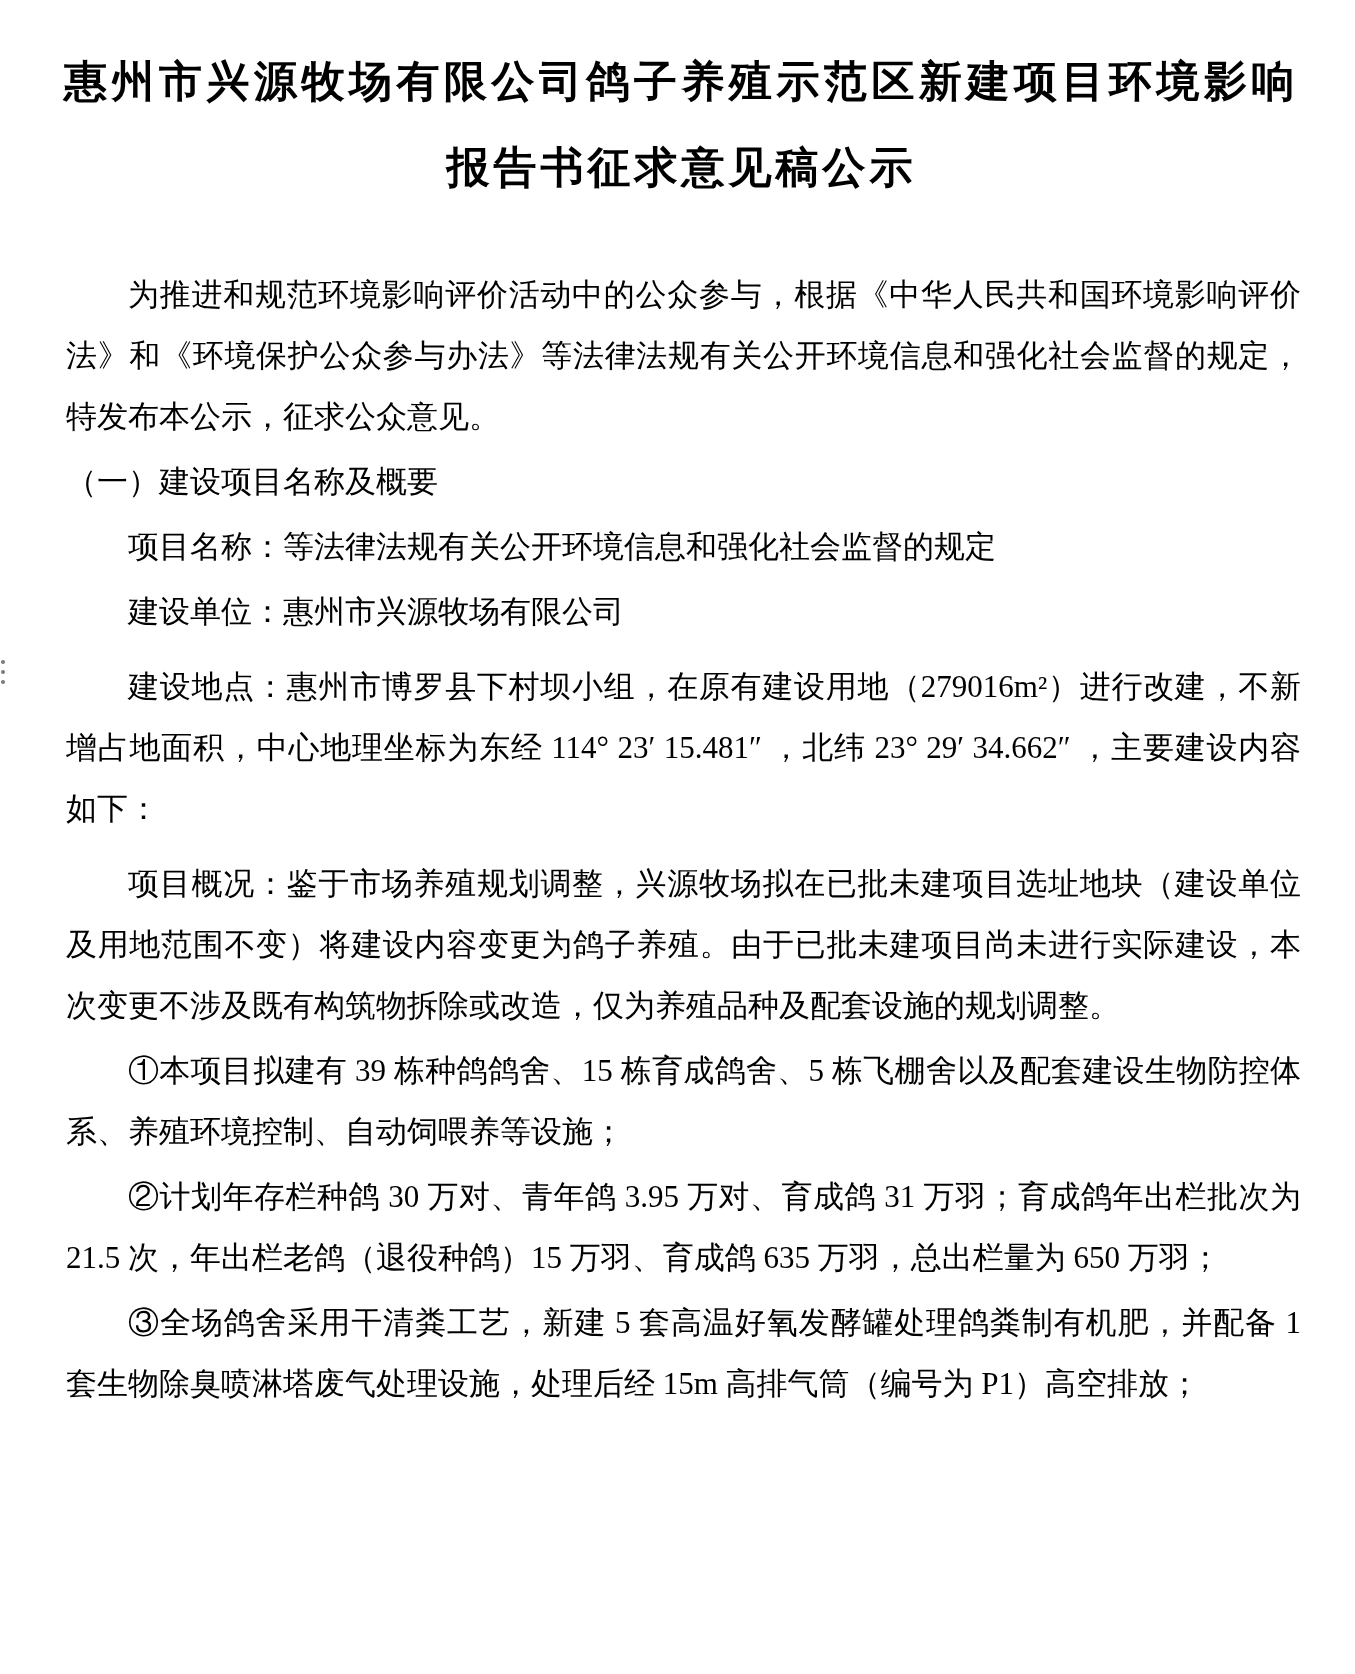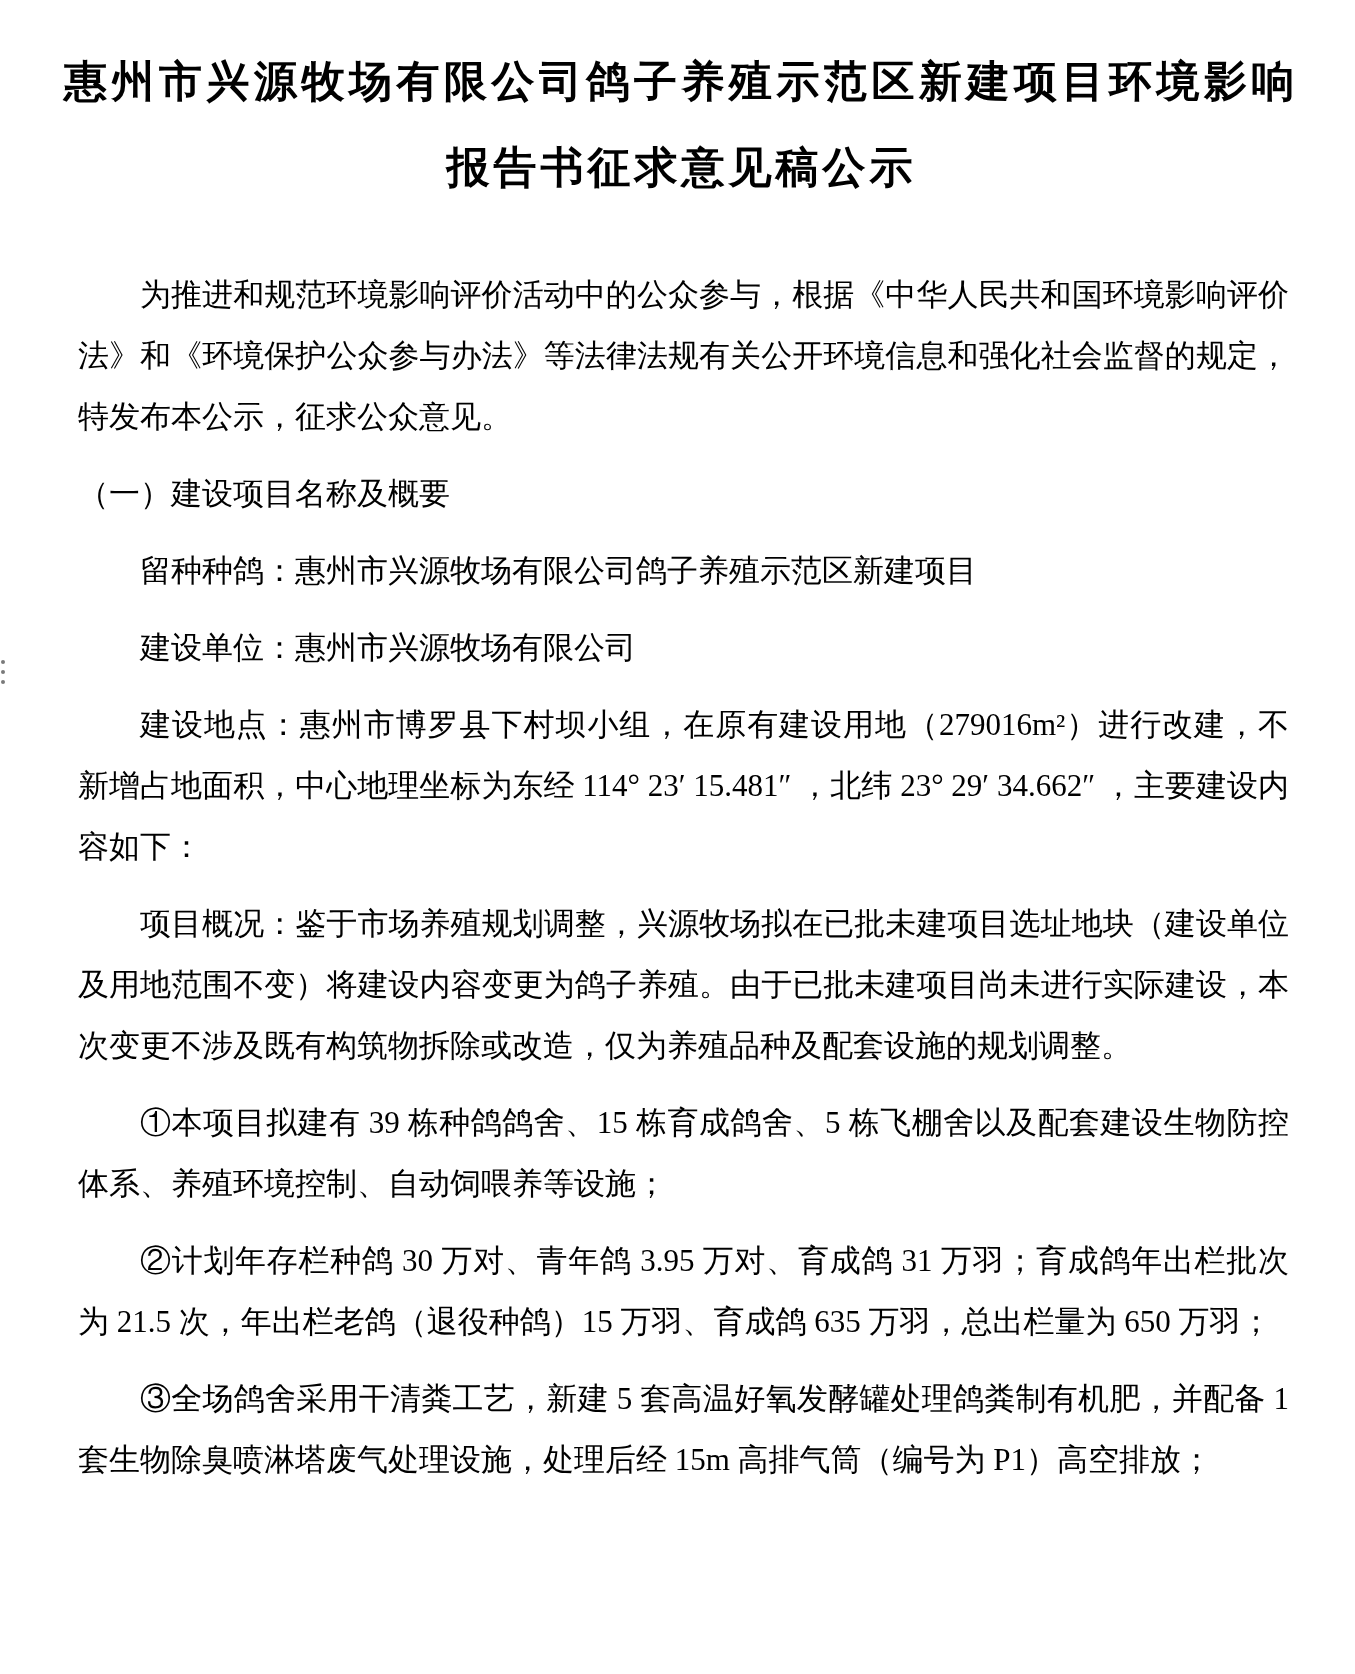--- a/index.html
+++ b/index.html
@@ -28,21 +28,21 @@
     letter-spacing: 4.5px;
   }
   .doc-body {
     margin: 54px 50px 0 62px;
     font-size: 31px;
     line-height: 61px;
     text-align: justify;
     text-justify: inter-character;
   }
   .para {
-    margin: 16px;
+    margin: 4px;
     padding: 0;
     text-indent: 2em;
   }
   .para.spaced { margin-top: 14px; }
   .para.heading {
     text-indent: 0;
     font-weight: normal;
   }
   .margin-dots {
     position: absolute;
@@ -66,21 +66,21 @@
 
   <h1 class="doc-title">
     <span class="t-line">惠州市兴源牧场有限公司鸽子养殖示范区新建项目环境影响</span>
     <span class="t-line">报告书征求意见稿公示</span>
   </h1>
 
   <div class="doc-body">
 
   <p class="para">为推进和规范环境影响评价活动中的公众参与，根据《中华人民共和国环境影响评价法》和《环境保护公众参与办法》等法律法规有关公开环境信息和强化社会监督的规定，特发布本公示，征求公众意见。</p>
       <p class="para heading">（一）建设项目名称及概要</p>
-      <p class="para">留种种鸽：惠州市兴源牧场有限公司鸽子养殖示范区新建项目</p>
+      <p class="para">项目名称：等法律法规有关公开环境信息和强化社会监督的规定</p>
       <p class="para">建设单位：惠州市兴源牧场有限公司</p>
       <p class="para spaced">建设地点：惠州市博罗县下村坝小组，在原有建设用地（279016m²）进行改建，不新增占地面积，中心地理坐标为东经 114° 23′ 15.481″ ，北纬 23° 29′ 34.662″ ，主要建设内容如下：</p>
       <p class="para spaced">项目概况：鉴于市场养殖规划调整，兴源牧场拟在已批未建项目选址地块（建设单位及用地范围不变）将建设内容变更为鸽子养殖。由于已批未建项目尚未进行实际建设，本次变更不涉及既有构筑物拆除或改造，仅为养殖品种及配套设施的规划调整。</p>
       <p class="para">①本项目拟建有 39 栋种鸽鸽舍、15 栋育成鸽舍、5 栋飞棚舍以及配套建设生物防控体系、养殖环境控制、自动饲喂养等设施；</p>
       <p class="para">②计划年存栏种鸽 30 万对、青年鸽 3.95 万对、育成鸽 31 万羽；育成鸽年出栏批次为 21.5 次，年出栏老鸽（退役种鸽）15 万羽、育成鸽 635 万羽，总出栏量为 650 万羽；</p>
       <p class="para">③全场鸽舍采用干清粪工艺，新建 5 套高温好氧发酵罐处理鸽粪制有机肥，并配备 1 套生物除臭喷淋塔废气处理设施，处理后经 15m 高排气筒（编号为 P1）高空排放；</p>
     </div>
 
   <div class="margin-dots">
     <span class="dot"></span>

